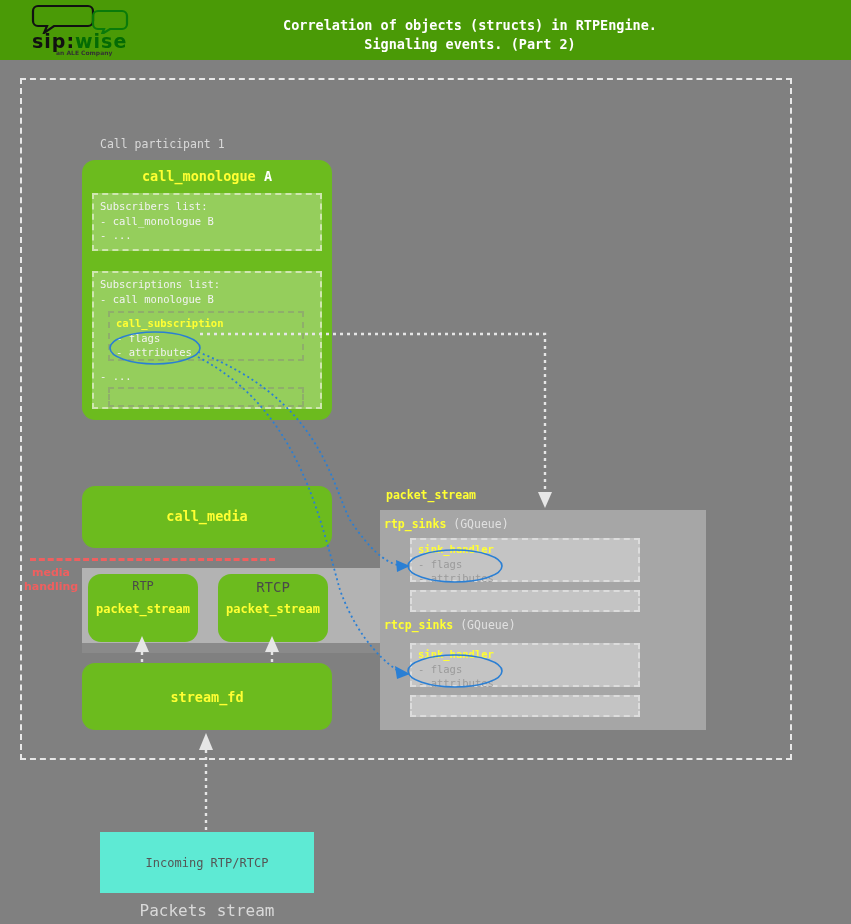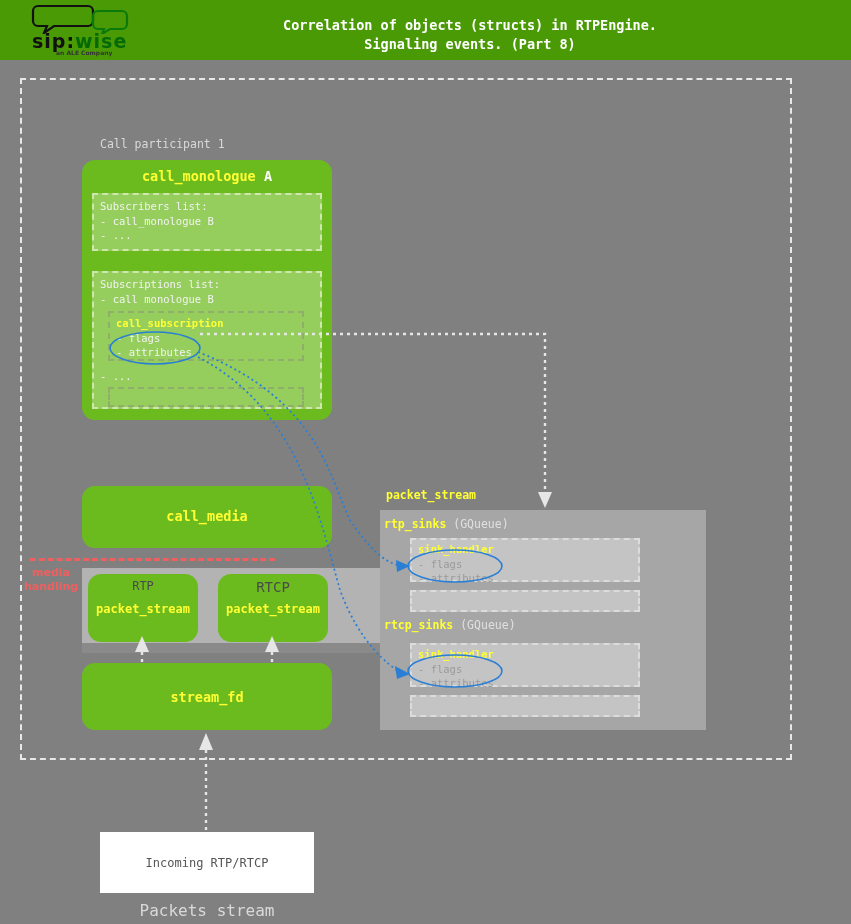--- a/index.html
+++ b/index.html
@@ -41,21 +41,21 @@
   .darkband{position:absolute;background:#8a8a8a;}
   .psbox{position:absolute;background:#a6a6a6;}
   .sinkrow{position:absolute;background:#c4c4c4;border:2px dashed #dcdcdc;
            box-sizing:border-box;color:#9a9a9a;font-size:10.5px;line-height:14.5px;padding:2px 6px;}
 
   .mediahandling{position:absolute;color:#ef5f5f;font-weight:bold;font-size:11px;
                  line-height:14px;text-align:center;white-space:nowrap;
                  font-family:"DejaVu Sans","Liberation Sans",sans-serif;}
   .reddash{position:absolute;border-top:3px dashed #ef5f5f;}
 
-  .incoming{position:absolute;background:#ffffff;color:#555;font-size:12px;
+  .incoming{position:absolute;background:#5eead4;color:#555;font-size:12px;
             display:flex;align-items:center;justify-content:center;}
   .capt{position:absolute;color:#d9d9d9;font-size:16px;text-align:center;white-space:nowrap;}
 
   svg.ov{position:absolute;left:0;top:0;width:851px;height:924px;pointer-events:none;}
 </style>
 </head>
 <body>
 
 <div class="header">
   <div class="logo">
@@ -63,21 +63,21 @@
       <path d="M8 4 H58 A5 5 0 0 1 63 9 V19 A5 5 0 0 1 58 24 H24 L14 31 L17 24 H8 A5 5 0 0 1 3 19 V9 A5 5 0 0 1 8 4 Z" fill="none" stroke="#111" stroke-width="2.2"></path>
       <path d="M68 9 H92 A5 5 0 0 1 97 14 V22 A5 5 0 0 1 92 27 H80 L72 32 L74 27 H68 A5 5 0 0 1 63 22 V14 A5 5 0 0 1 68 9 Z" fill="none" stroke="#0a7a0a" stroke-width="2.2"></path>
     </svg>
     <div class="logo-txt">
       <span class="logo-sip">sip:</span><span class="logo-wise">wise</span>
     </div>
     <div class="logo-tag">an ALE Company</div>
   </div>
   <div class="title">
     <div>Correlation of objects (structs) in RTPEngine.</div>
-    <div>Signaling events. (Part 8)</div>
+    <div>Signaling events. (Part 2)</div>
   </div>
 </div>
 
 <div class="frame"></div>
 
 <div class="greyband" style="left:82px;top:568px;width:298px;height:80px;"></div>
 <div class="darkband" style="left:82px;top:643px;width:298px;height:10px;"></div>
 
 <div class="lbl" style="left:100px;top:137px;">Call participant 1</div>
 

